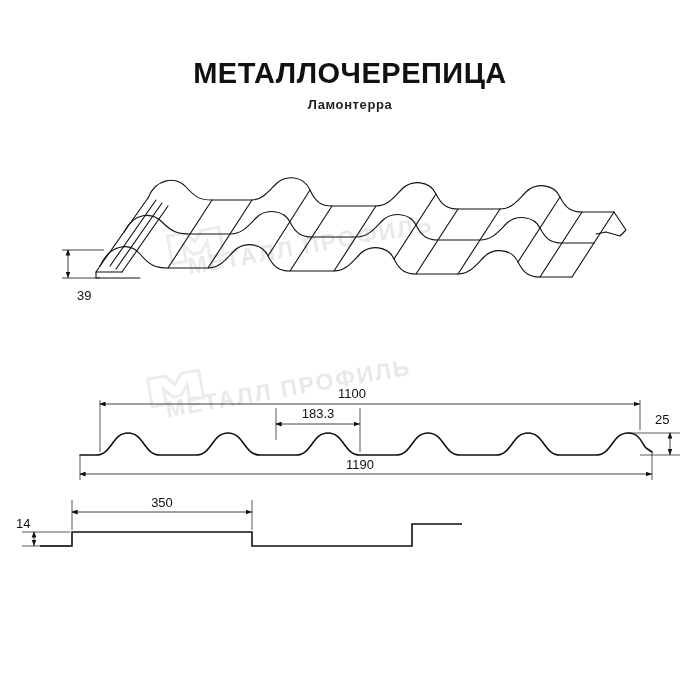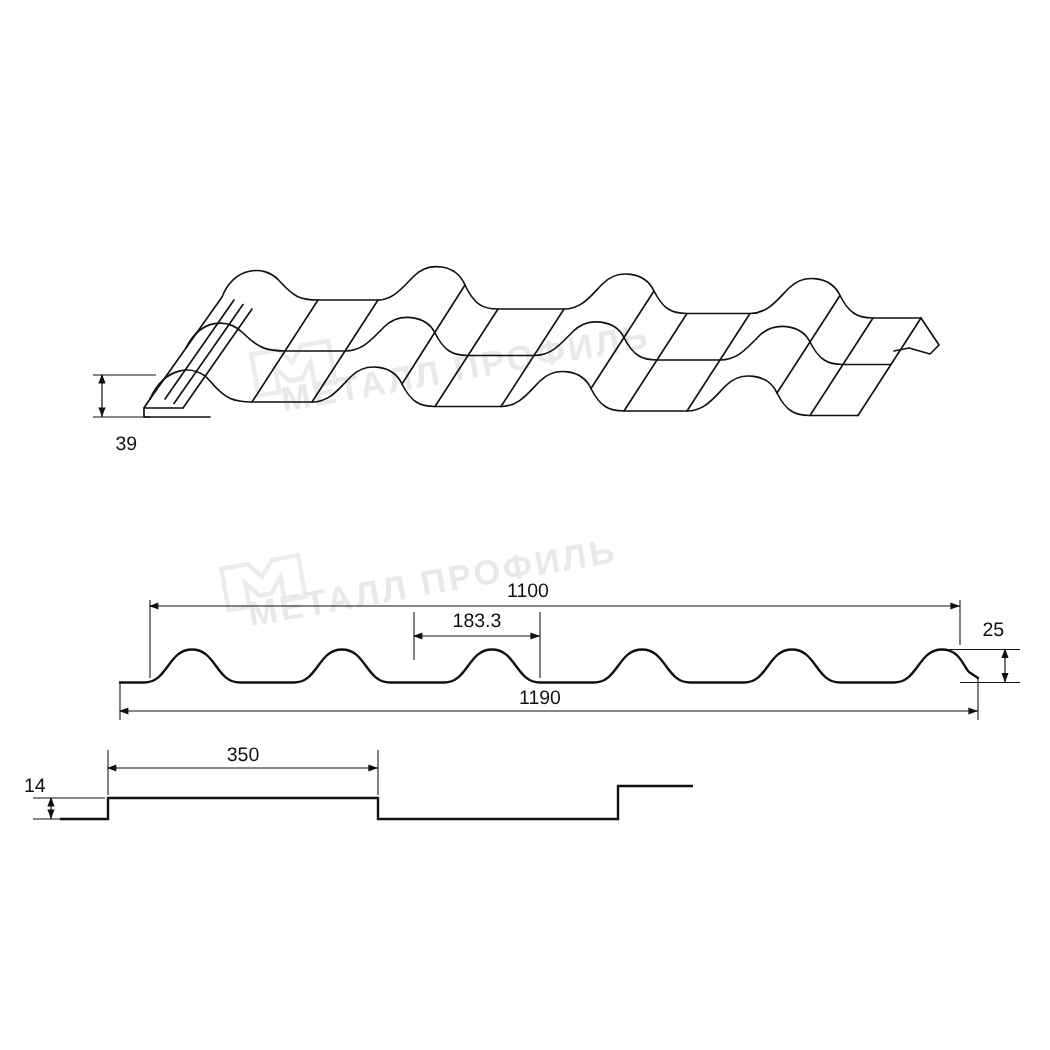--- a/index.html
+++ b/index.html
@@ -70,20 +70,22 @@
     </g>
     <g transform="translate(150,393) rotate(-10)" opacity="1">
       <path d="M0,-14 L18,-14 L26,-4 L34,-14 L52,-14 L52,14 L38,14 L38,-2 L30,8 L22,8 L14,-2 L14,14 L0,14 Z" fill="none" stroke="#ececec" stroke-width="3"></path>
     </g>
   </svg>
 
   <div class="wm wm1">МЕТАЛЛ ПРОФИЛЬ</div>
   <div class="wm wm2">МЕТАЛЛ ПРОФИЛЬ</div>
 
   <div class="title-block">
+    <div class="title">МЕТАЛЛОЧЕРЕПИЦА</div>
+    <div class="subtitle">Ламонтерра</div>
   </div>
 
   <svg class="drawing" width="700" height="700" viewBox="0 0 700 700">
     <defs>
       <marker id="arrS" markerWidth="9" markerHeight="9" refX="8" refY="3" orient="auto" markerUnits="strokeWidth">
         <path d="M0,0 L8,3 L0,6 z" fill="#111"></path>
       </marker>
       <marker id="arrE" markerWidth="9" markerHeight="9" refX="1" refY="3" orient="auto" markerUnits="strokeWidth">
         <path d="M8,0 L0,3 L8,6 z" fill="#111"></path>
       </marker>

